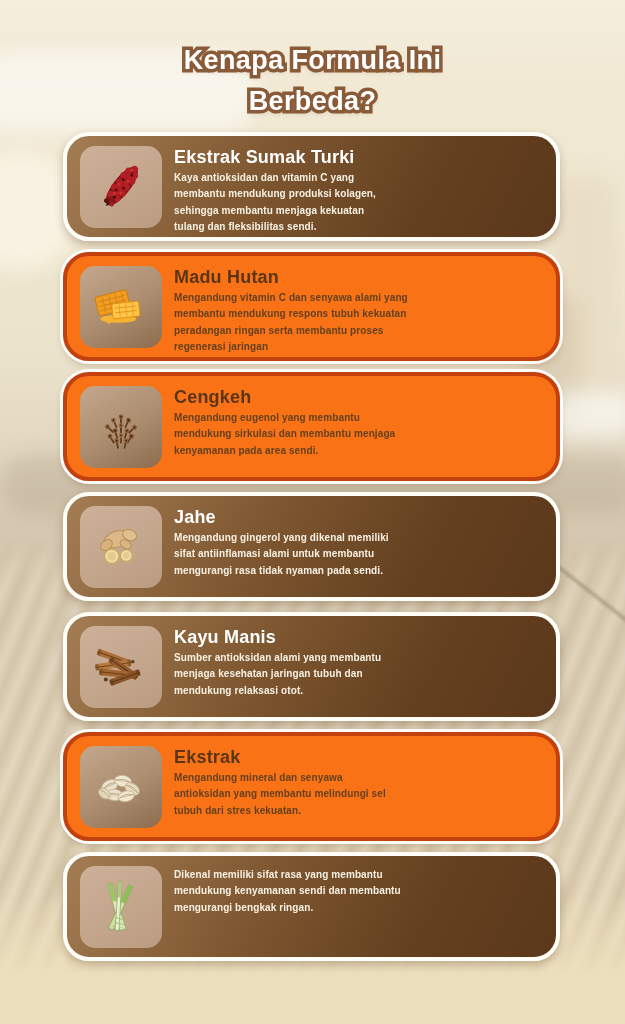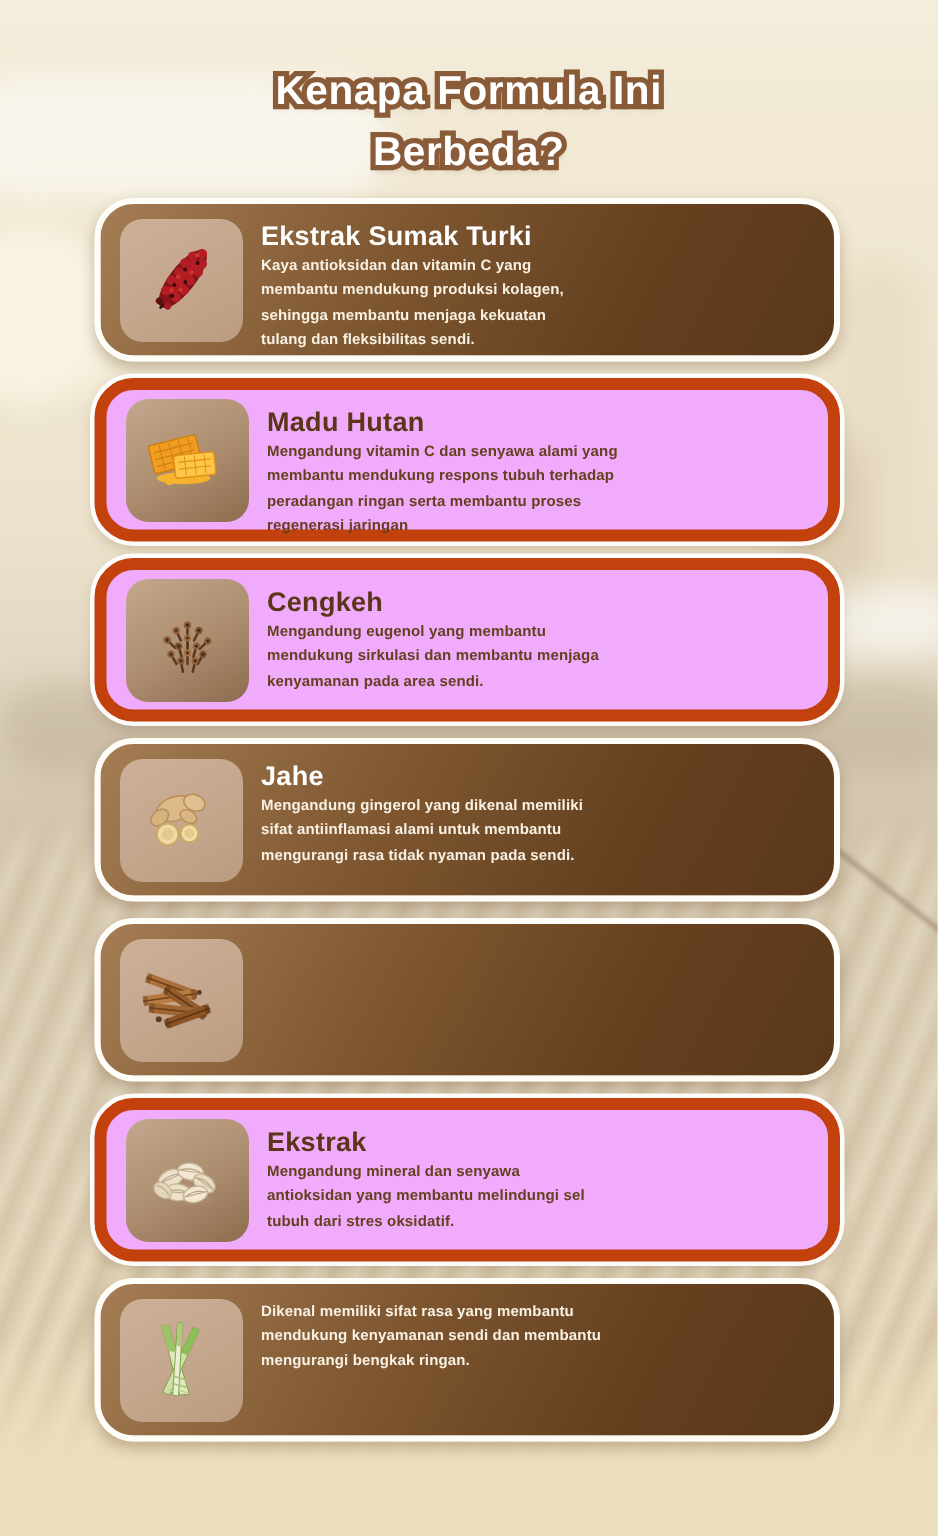--- a/index.html
+++ b/index.html
@@ -44,22 +44,22 @@
   
   .cards{position:absolute;left:63px;top:132px;width:497px;
     display:flex;flex-direction:column;gap:11px;}
   .card{box-sizing:border-box;height:109px;border-radius:26px;
     display:flex;align-items:center;padding:0 18px 0 13px;}
   .card.dark{
     background:linear-gradient(118deg,#a57d54 0%,#825a33 35%,#64401f 72%,#5b381b 100%);
     border:4px solid #fffdf7;
     box-shadow:0 4px 9px rgba(96,64,32,.3);}
   .card.light{
-    background:#f0abfc;
-    border:8px solid #c2410c;
+    background:#f97316;
+    border:4px solid #c2410c;
     box-shadow:0 0 0 3px rgba(255,255,255,.95),0 4px 9px rgba(96,64,32,.28);}
   .tile{width:82px;height:82px;border-radius:15px;flex:none;
     display:flex;align-items:center;justify-content:center;}
   .card.dark .tile{background:linear-gradient(150deg,#ccb098 0%,#c3a58c 60%,#bb9c83 100%);}
   .card.light .tile{background:linear-gradient(150deg,#c3a88e 0%,#ab8c6e 55%,#8d6c4e 100%);}
   .content{margin-left:12px;align-self:flex-start;margin-top:11px;}
   .content h3{margin:0 0 2px 0;font-size:18px;font-weight:800;letter-spacing:.2px;}
   .content p{margin:0;font-size:10px;font-weight:700;line-height:16.4px;
     letter-spacing:.1px;white-space:pre-line;max-width:372px;}
   .card.dark h3{color:#ffffff;}
@@ -163,21 +163,21 @@
           <rect x="37" y="43" width="41" height="23" rx="3" fill="#ffc548" stroke="#e09016" stroke-width="1.5"></rect>
           <path d="M41 50h33M41 57h33" stroke="#e09016" stroke-width="1.2"></path>
           <path d="M48 45v19M58 45v19M68 45v19" stroke="#e09016" stroke-width="1"></path>
         </g>
         <path d="M29 65 q-4 9 2 10 q6 1 3 -9" fill="#f6b32f"></path>
       </svg>
     </div>
     <div class="content">
       <h3>Madu Hutan</h3>
       <p>Mengandung vitamin C dan senyawa alami yang
-membantu mendukung respons tubuh terhadap
+membantu mendukung respons tubuh kekuatan
 peradangan ringan serta membantu proses
 regenerasi jaringan</p>
     </div>
   </article>
 
   <article class="card light">
     <div class="tile">
       <svg width="66" height="66" viewBox="0 0 100 100">
         <g>
           <g transform="translate(50 38)">
@@ -308,20 +308,26 @@
           </g>
         <g transform="translate(56 66) rotate(-20)">
             <rect x="-24" y="-5" width="48" height="10" rx="5" fill="#8a5426"></rect>
             <line x1="-24" y1="0" x2="24" y2="0" stroke="#5d3514" stroke-width="1.6"></line>
             <rect x="-24" y="-5" width="5" height="10" fill="#5d3514" opacity=".5"></rect>
             <rect x="19" y="-5" width="5" height="10" fill="#5d3514" opacity=".5"></rect>
           </g>
         <circle cx="27" cy="69" r="3" fill="#5d3a1f"></circle>
           <circle cx="68" cy="42" r="2.5" fill="#5d3a1f"></circle>
       </svg>
+    </div>
+    <div class="content">
+      <h3>Kayu Manis</h3>
+      <p>Sumber antioksidan alami yang membantu
+menjaga kesehatan jaringan tubuh dan
+mendukung relaksasi otot.</p>
     </div>
   </article>
 
   <article class="card light">
     <div class="tile">
       <svg width="66" height="66" viewBox="0 0 100 100">
         <ellipse cx="50" cy="70" rx="27" ry="5" fill="#a98f6f" opacity=".45"></ellipse>
         <g>
           <g transform="translate(33 48) rotate(-25)">
               <ellipse rx="13" ry="8.5" fill="#ece1cb" stroke="#c6b494" stroke-width="1.3"></ellipse>
@@ -352,21 +358,21 @@
               <ellipse rx="10" ry="7" fill="#e2d6bd" stroke="#c6b494" stroke-width="1.3"></ellipse>
               <path d="M-8 0 Q0 -4 8 0" stroke="#b8a480" stroke-width="1.2" fill="none"></path>
             </g>
         </g>
       </svg>
     </div>
     <div class="content">
       <h3>Ekstrak</h3>
       <p>Mengandung mineral dan senyawa
 antioksidan yang membantu melindungi sel
-tubuh dari stres oksidatif.</p>
+tubuh dari stres kekuatan.</p>
     </div>
   </article>
 
   <article class="card dark">
     <div class="tile">
       <svg width="66" height="66" viewBox="0 0 100 100">
         <g stroke="#7ea04c" stroke-width="1">
           <path d="M30 14 L37 15 L58 84 L48 85 Z" fill="#dfe8bc"></path>
           <path d="M62 16 L68 19 L38 85 L31 82 Z" fill="#cfe0a4"></path>
           <path d="M46 12 L51 12 L47 86 L41 85 Z" fill="#e9efd2"></path>

